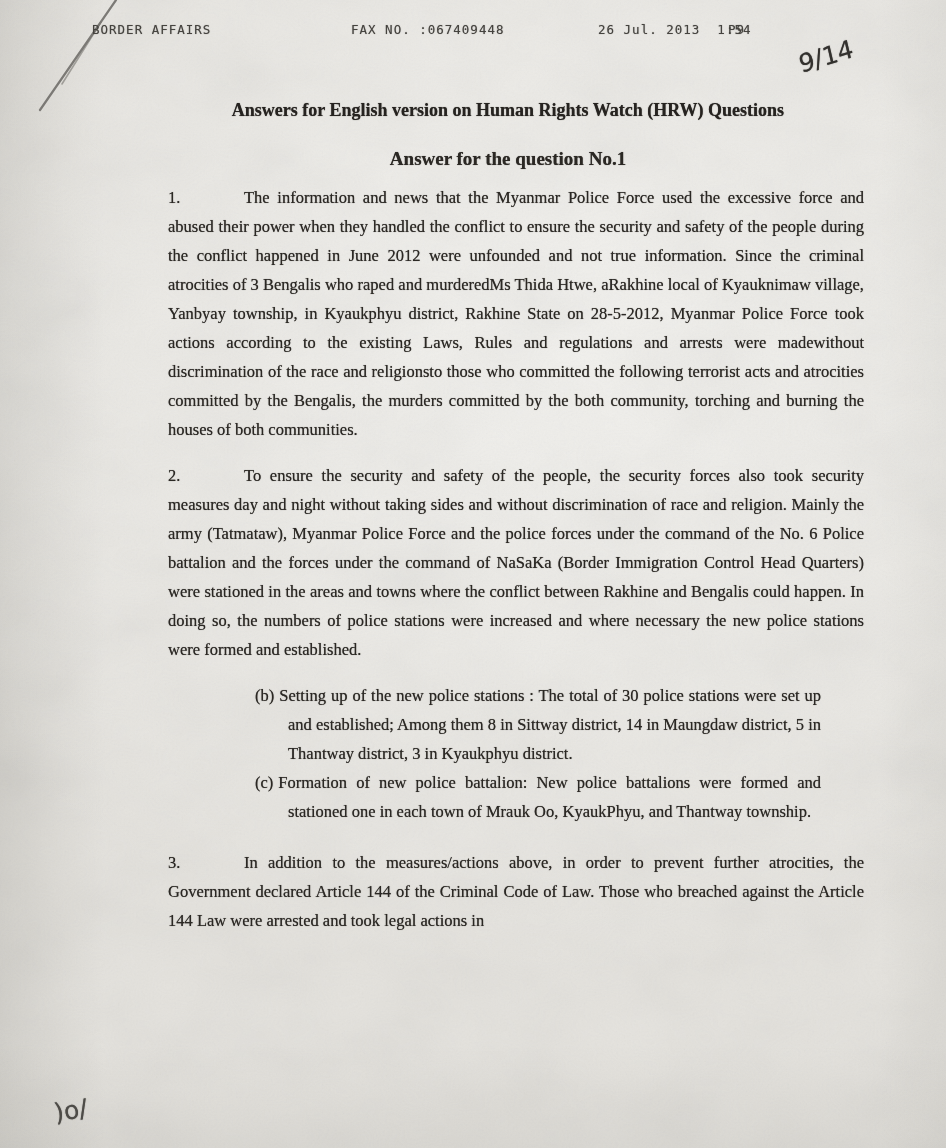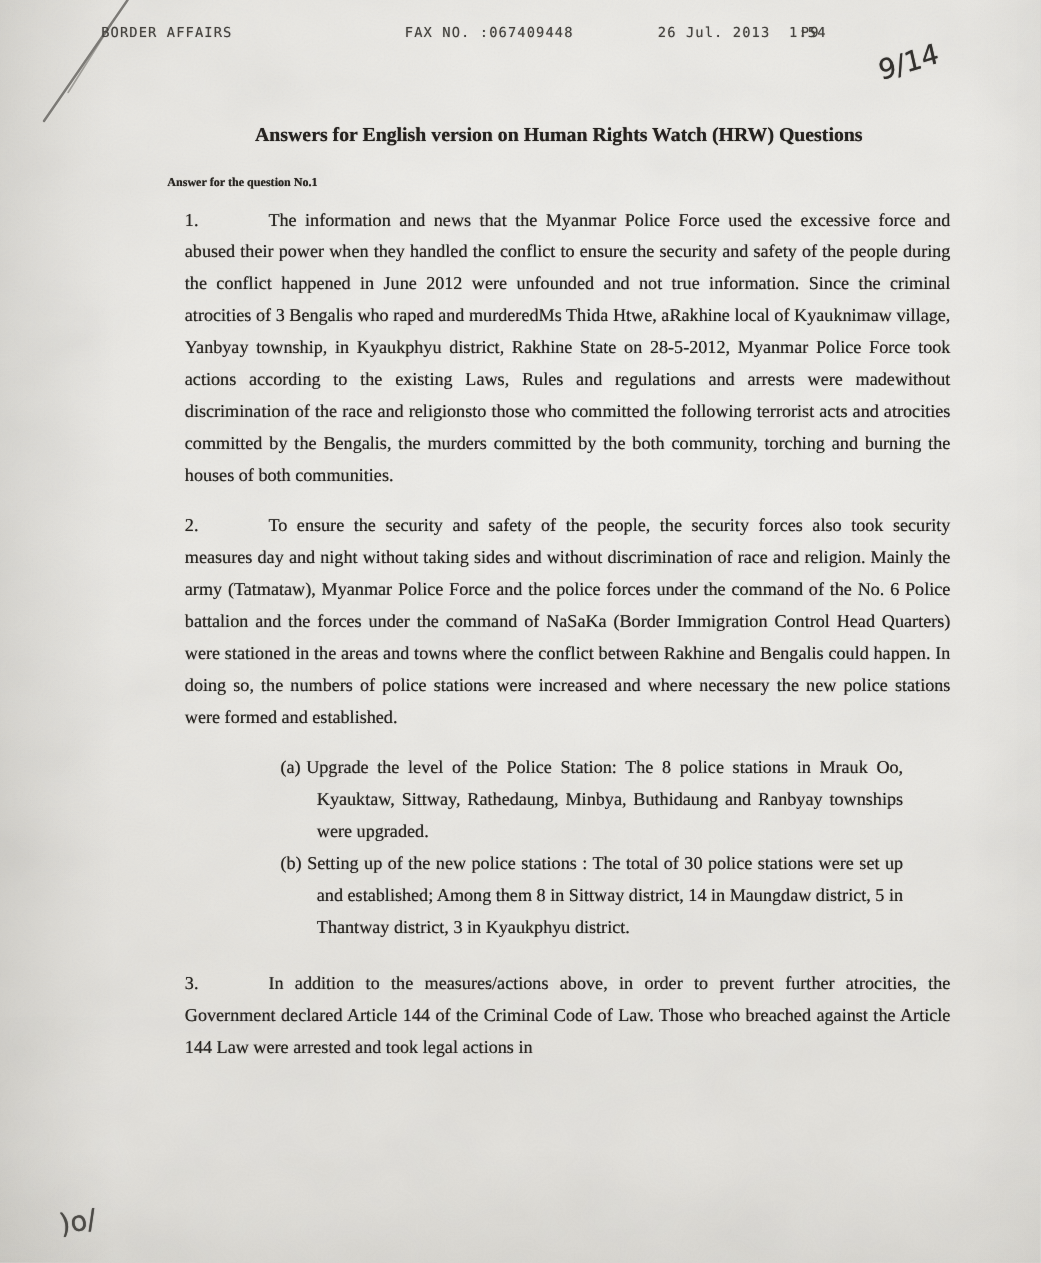--- a/index.html
+++ b/index.html
@@ -21,42 +21,43 @@
   .overlay { position: absolute; left: 0; top: 0; pointer-events: none; }
 
   
   .fh {
     position: absolute; top: 22px;
     font-family: "DejaVu Sans Mono", monospace;
     font-size: 12.5px; letter-spacing: 1px; white-space: pre;
     color: #45433f; text-shadow: 0 0 1px rgba(70,68,64,0.55);
   }
   .fh-sender   { left: 92px; }
-  .fh-faxno    { left: 368px; }
+  .fh-faxno    { left: 351px; }
   .fh-datetime { left: 598px; }
   .fh-pagecode { left: 728px; }
 
   
   .hand {
     position: absolute; font-family: "DejaVu Sans", sans-serif;
     color: #33312e; text-shadow: 0 0 1px rgba(40,38,35,0.7);
   }
   .hand-pageno { left: 798px; top: 42px; font-size: 25px; transform: rotate(-17deg) skewX(-4deg); }
   .hand-bottom { left: 54px; top: 1096px; font-size: 25px; color: #4d4b47; transform: rotate(-9deg); }
 
   
-  .doc { position: absolute; left: 152px; top: 112px; width: 712px; }
+  .doc { position: absolute; left: 152px; top: 100px; width: 712px; }
   .title {
     font-size: 18px; font-weight: bold; text-align: center;
     margin: 0 0 27px 0; color: #262320;
     text-shadow: 0 0 0.9px rgba(35,32,28,0.8);
   }
   .heading {
-    font-size: 11px; font-weight: bold; margin: 0 0 13px 0;
+    font-size: 19px; font-weight: bold; margin: 0 0 13px 0;
     text-shadow: 0 0 0.8px rgba(35,32,28,0.8);
+    text-align: center;
   }
   .para {
     margin: 0 0 17px 16px; text-align: justify;
     font-size: 16.5px; line-height: 29px;
     text-shadow: 0 0 0.8px rgba(35,32,28,0.75);
   }
   .pnum { display: inline-block; width: 76px; }
   .subitems { margin: 6px 0 22px 103px; width: 566px; }
   .sub {
     margin: 0; text-align: justify;
@@ -101,22 +102,22 @@
 
   <main class="doc">
     <h1 class="title">Answers for English version on Human Rights Watch (HRW) Questions</h1>
     <h2 class="heading">Answer for the question No.1</h2>
 
     <p class="para"><span class="pnum">1.</span><span>The information and news that the Myanmar Police Force used the excessive force and abused their power when they handled the conflict to ensure the security and safety of the people during the conflict happened in June 2012 were unfounded and not true information. Since the criminal atrocities of 3 Bengalis who raped and murderedMs Thida Htwe, aRakhine local of Kyauknimaw village, Yanbyay township, in Kyaukphyu district, Rakhine State on 28-5-2012, Myanmar Police Force took actions according to the existing Laws, Rules and regulations and arrests were madewithout discrimination of the race and religionsto those who committed the following terrorist acts and atrocities committed by the Bengalis, the murders committed by the both community, torching and burning the houses of both communities.</span></p>
 
     <p class="para"><span class="pnum">2.</span><span>To ensure the security and safety of the people, the security forces also took security measures day and night without taking sides and without discrimination of race and religion. Mainly the army (Tatmataw), Myanmar Police Force and the police forces under the command of the No. 6 Police battalion and the forces under the command of NaSaKa (Border Immigration Control Head Quarters) were stationed in the areas and towns where the conflict between Rakhine and Bengalis could happen. In doing so, the numbers of police stations were increased and where necessary the new police stations were formed and established.</span></p>
 
     <div class="subitems">
-      <p class="sub"><span class="slabel">(a)</span><span>Upgrade the level of the Police Station: The 8 police stations in Mrauk Oo, Kyauktaw, Sittway, Rathedaung, Minbya, Buthidaung and Ranbyay townships were upgraded.</span></p>
       <p class="sub"><span class="slabel">(b)</span><span>Setting up of the new police stations : The total of 30 police stations were set up and established; Among them 8 in Sittway district, 14 in Maungdaw district, 5 in Thantway district, 3 in Kyaukphyu district.</span></p>
+      <p class="sub"><span class="slabel">(c)</span><span>Formation of new police battalion: New police battalions were formed and stationed one in each town of Mrauk Oo, KyaukPhyu, and Thantway township.</span></p>
     </div>
 
     <p class="para para-last"><span class="pnum">3.</span><span>In addition to the measures/actions above, in order to prevent further atrocities, the Government declared Article 144 of the Criminal Code of Law. Those who breached against the Article 144 Law were arrested and took legal actions in</span></p>
   </main>
 
   <div class="hand hand-bottom">)o/</div>
 
 </div>
 
 </body></html>

